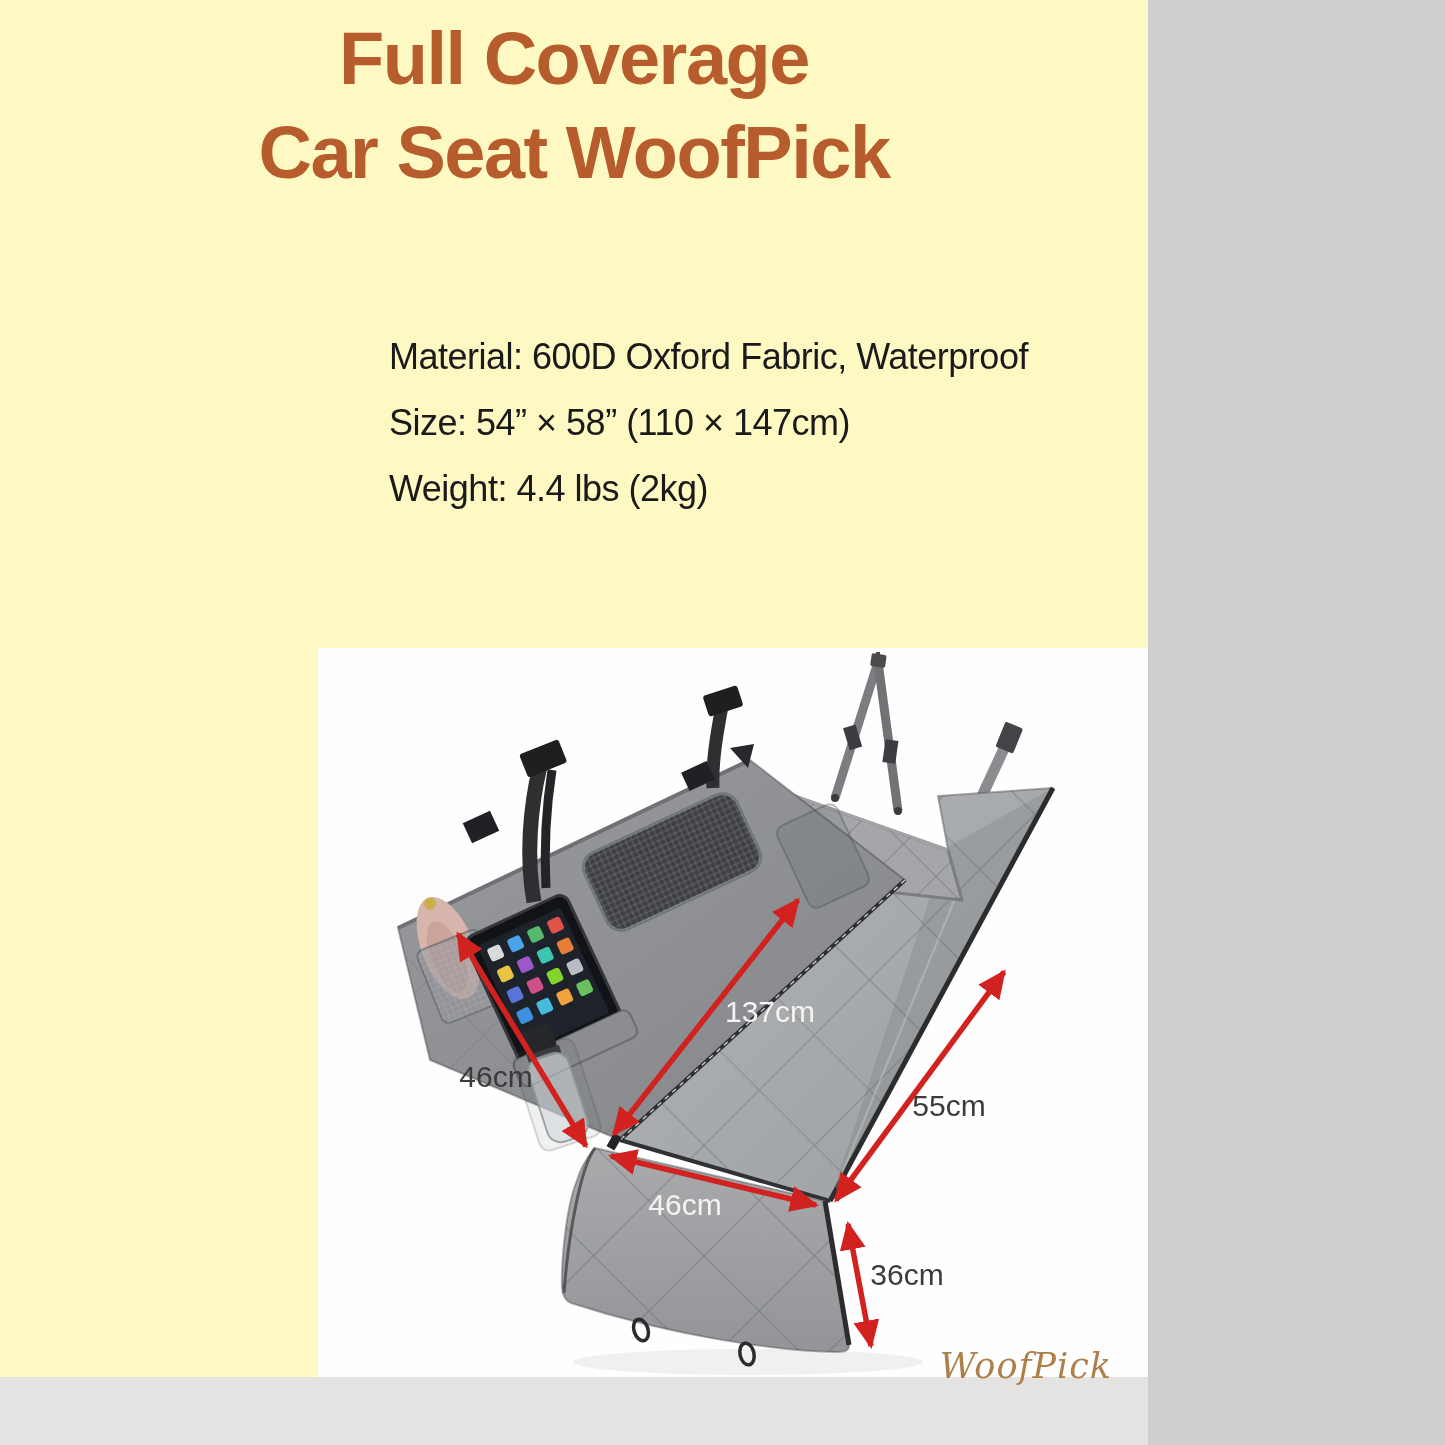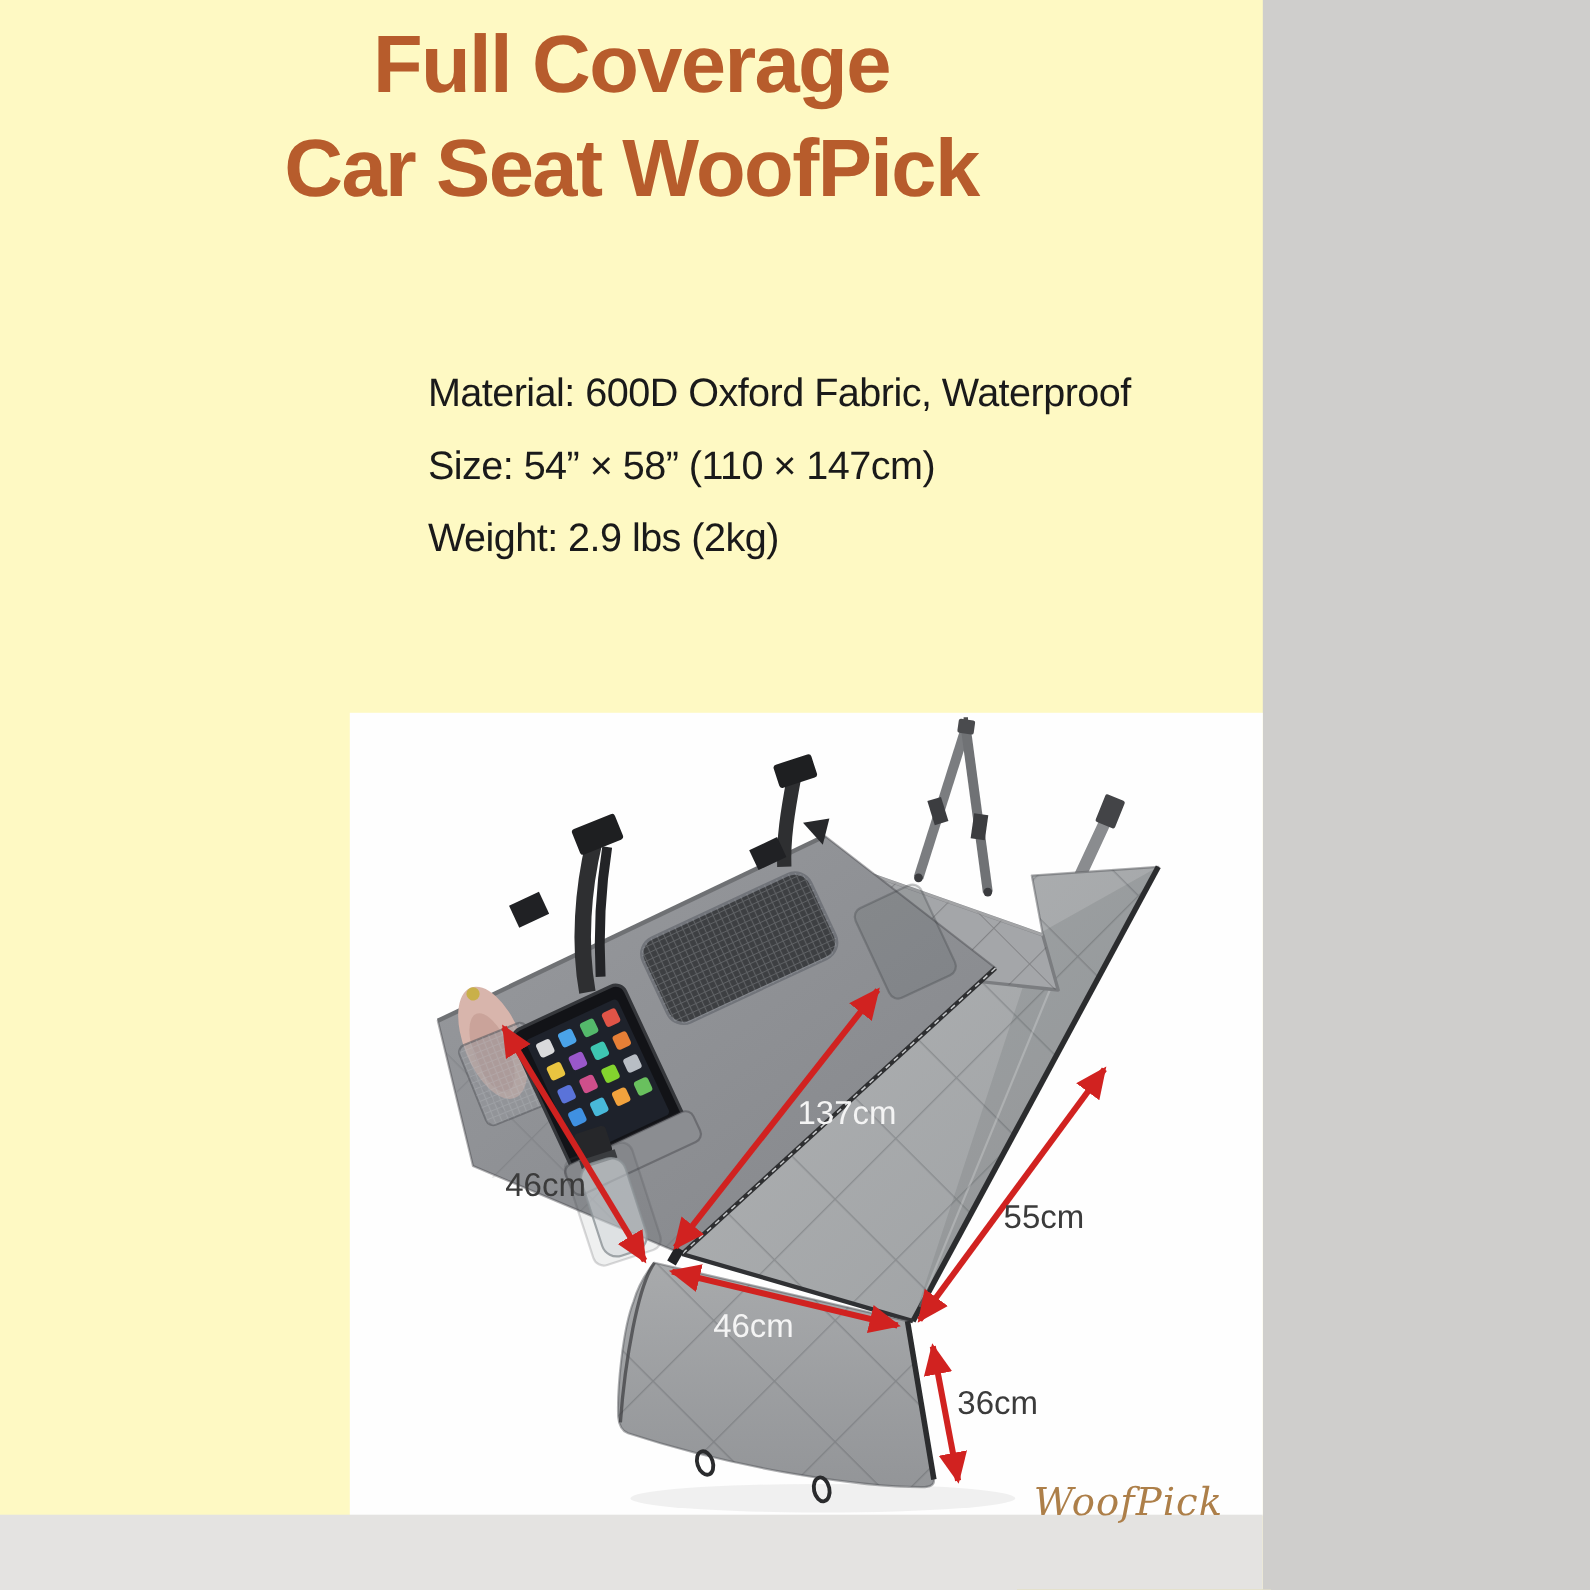--- a/index.html
+++ b/index.html
@@ -41,21 +41,21 @@
 <div class="page">
 
   <div class="title-block">
     <div>Full Coverage</div>
     <div>Car Seat WoofPick</div>
   </div>
 
   <div class="specs">
     <div>Material: 600D Oxford Fabric, Waterproof</div>
     <div>Size: 54” × 58” (110 × 147cm)</div>
-    <div>Weight: 2.9 lbs (2kg)</div>
+    <div>Weight: 4.4 lbs (2kg)</div>
   </div>
 
   <div class="image-panel">
     <svg viewBox="0 0 857 730">
       <defs>
         <marker id="ah" viewBox="0 0 10 10" refX="8.6" refY="5" markerWidth="5.4" markerHeight="5.4" orient="auto-start-reverse">
           <path d="M0,0.6 L9.6,5 L0,9.4 Z" fill="#d12220"></path>
         </marker>
         <pattern id="quiltL" patternUnits="userSpaceOnUse" width="78" height="78" patternTransform="rotate(45)">
           <path d="M0 0 H78 M0 0 V78" stroke="rgba(60,62,66,0.25)" stroke-width="2.5" fill="none"></path>

